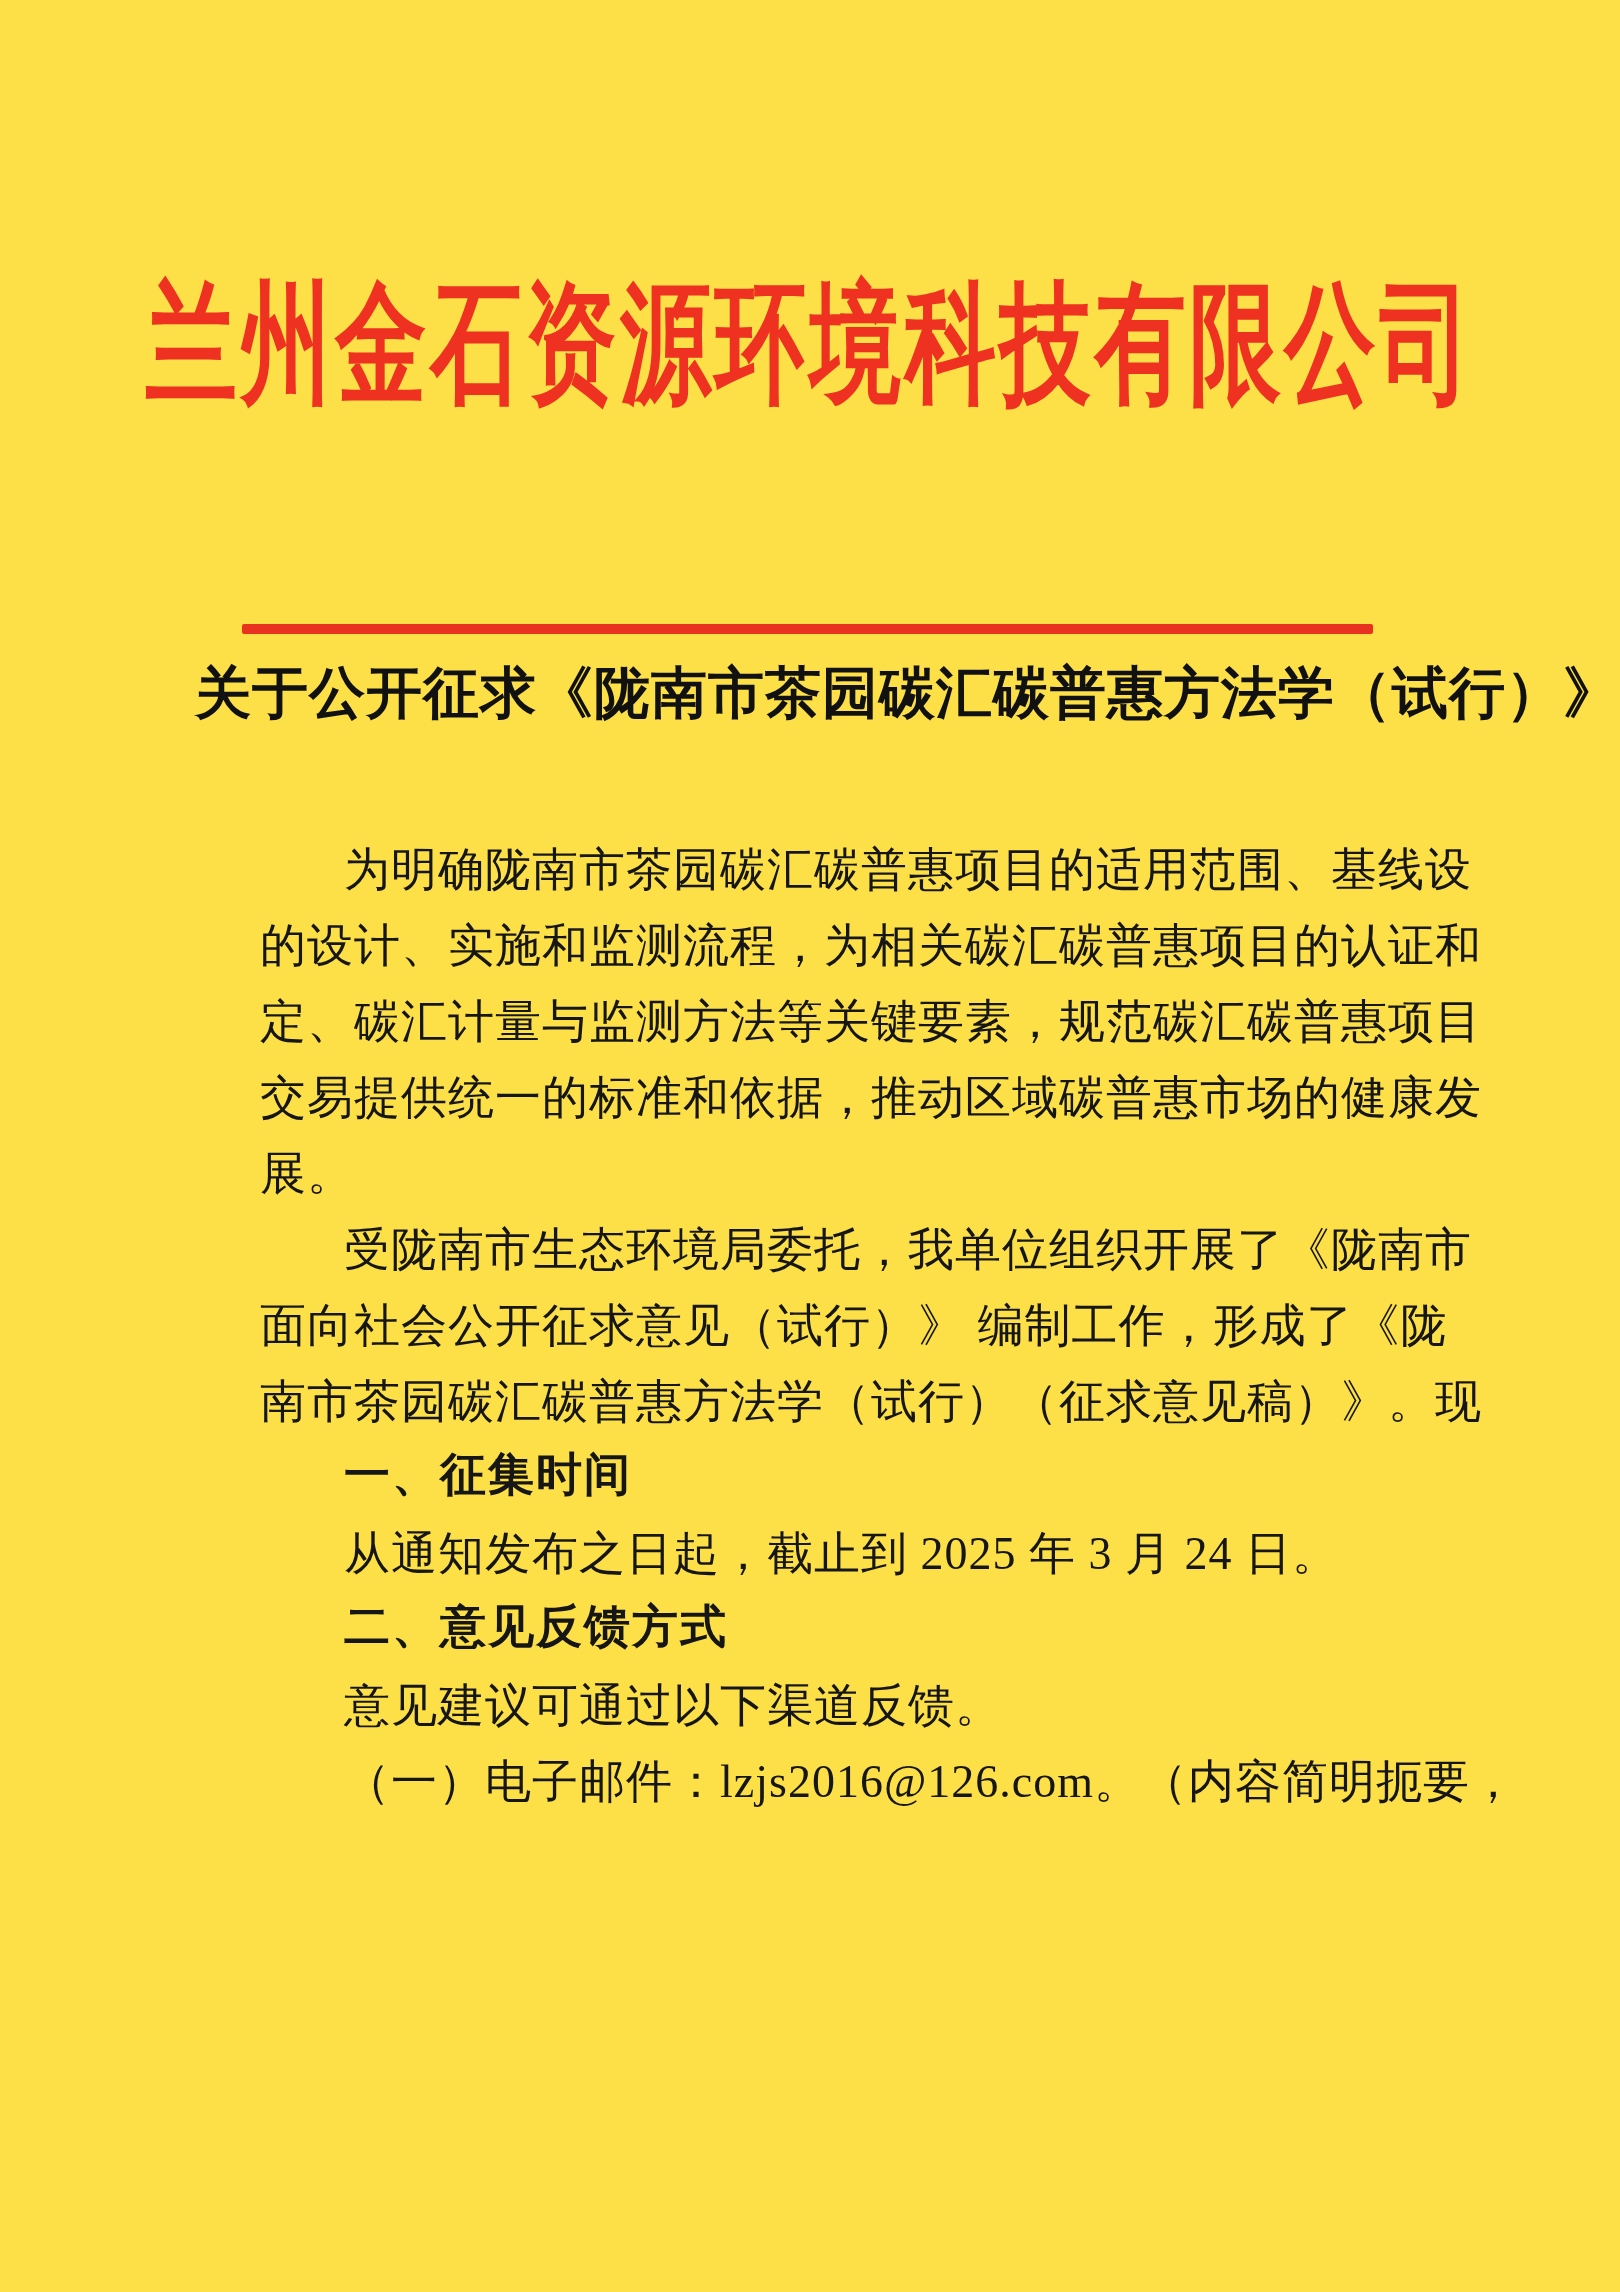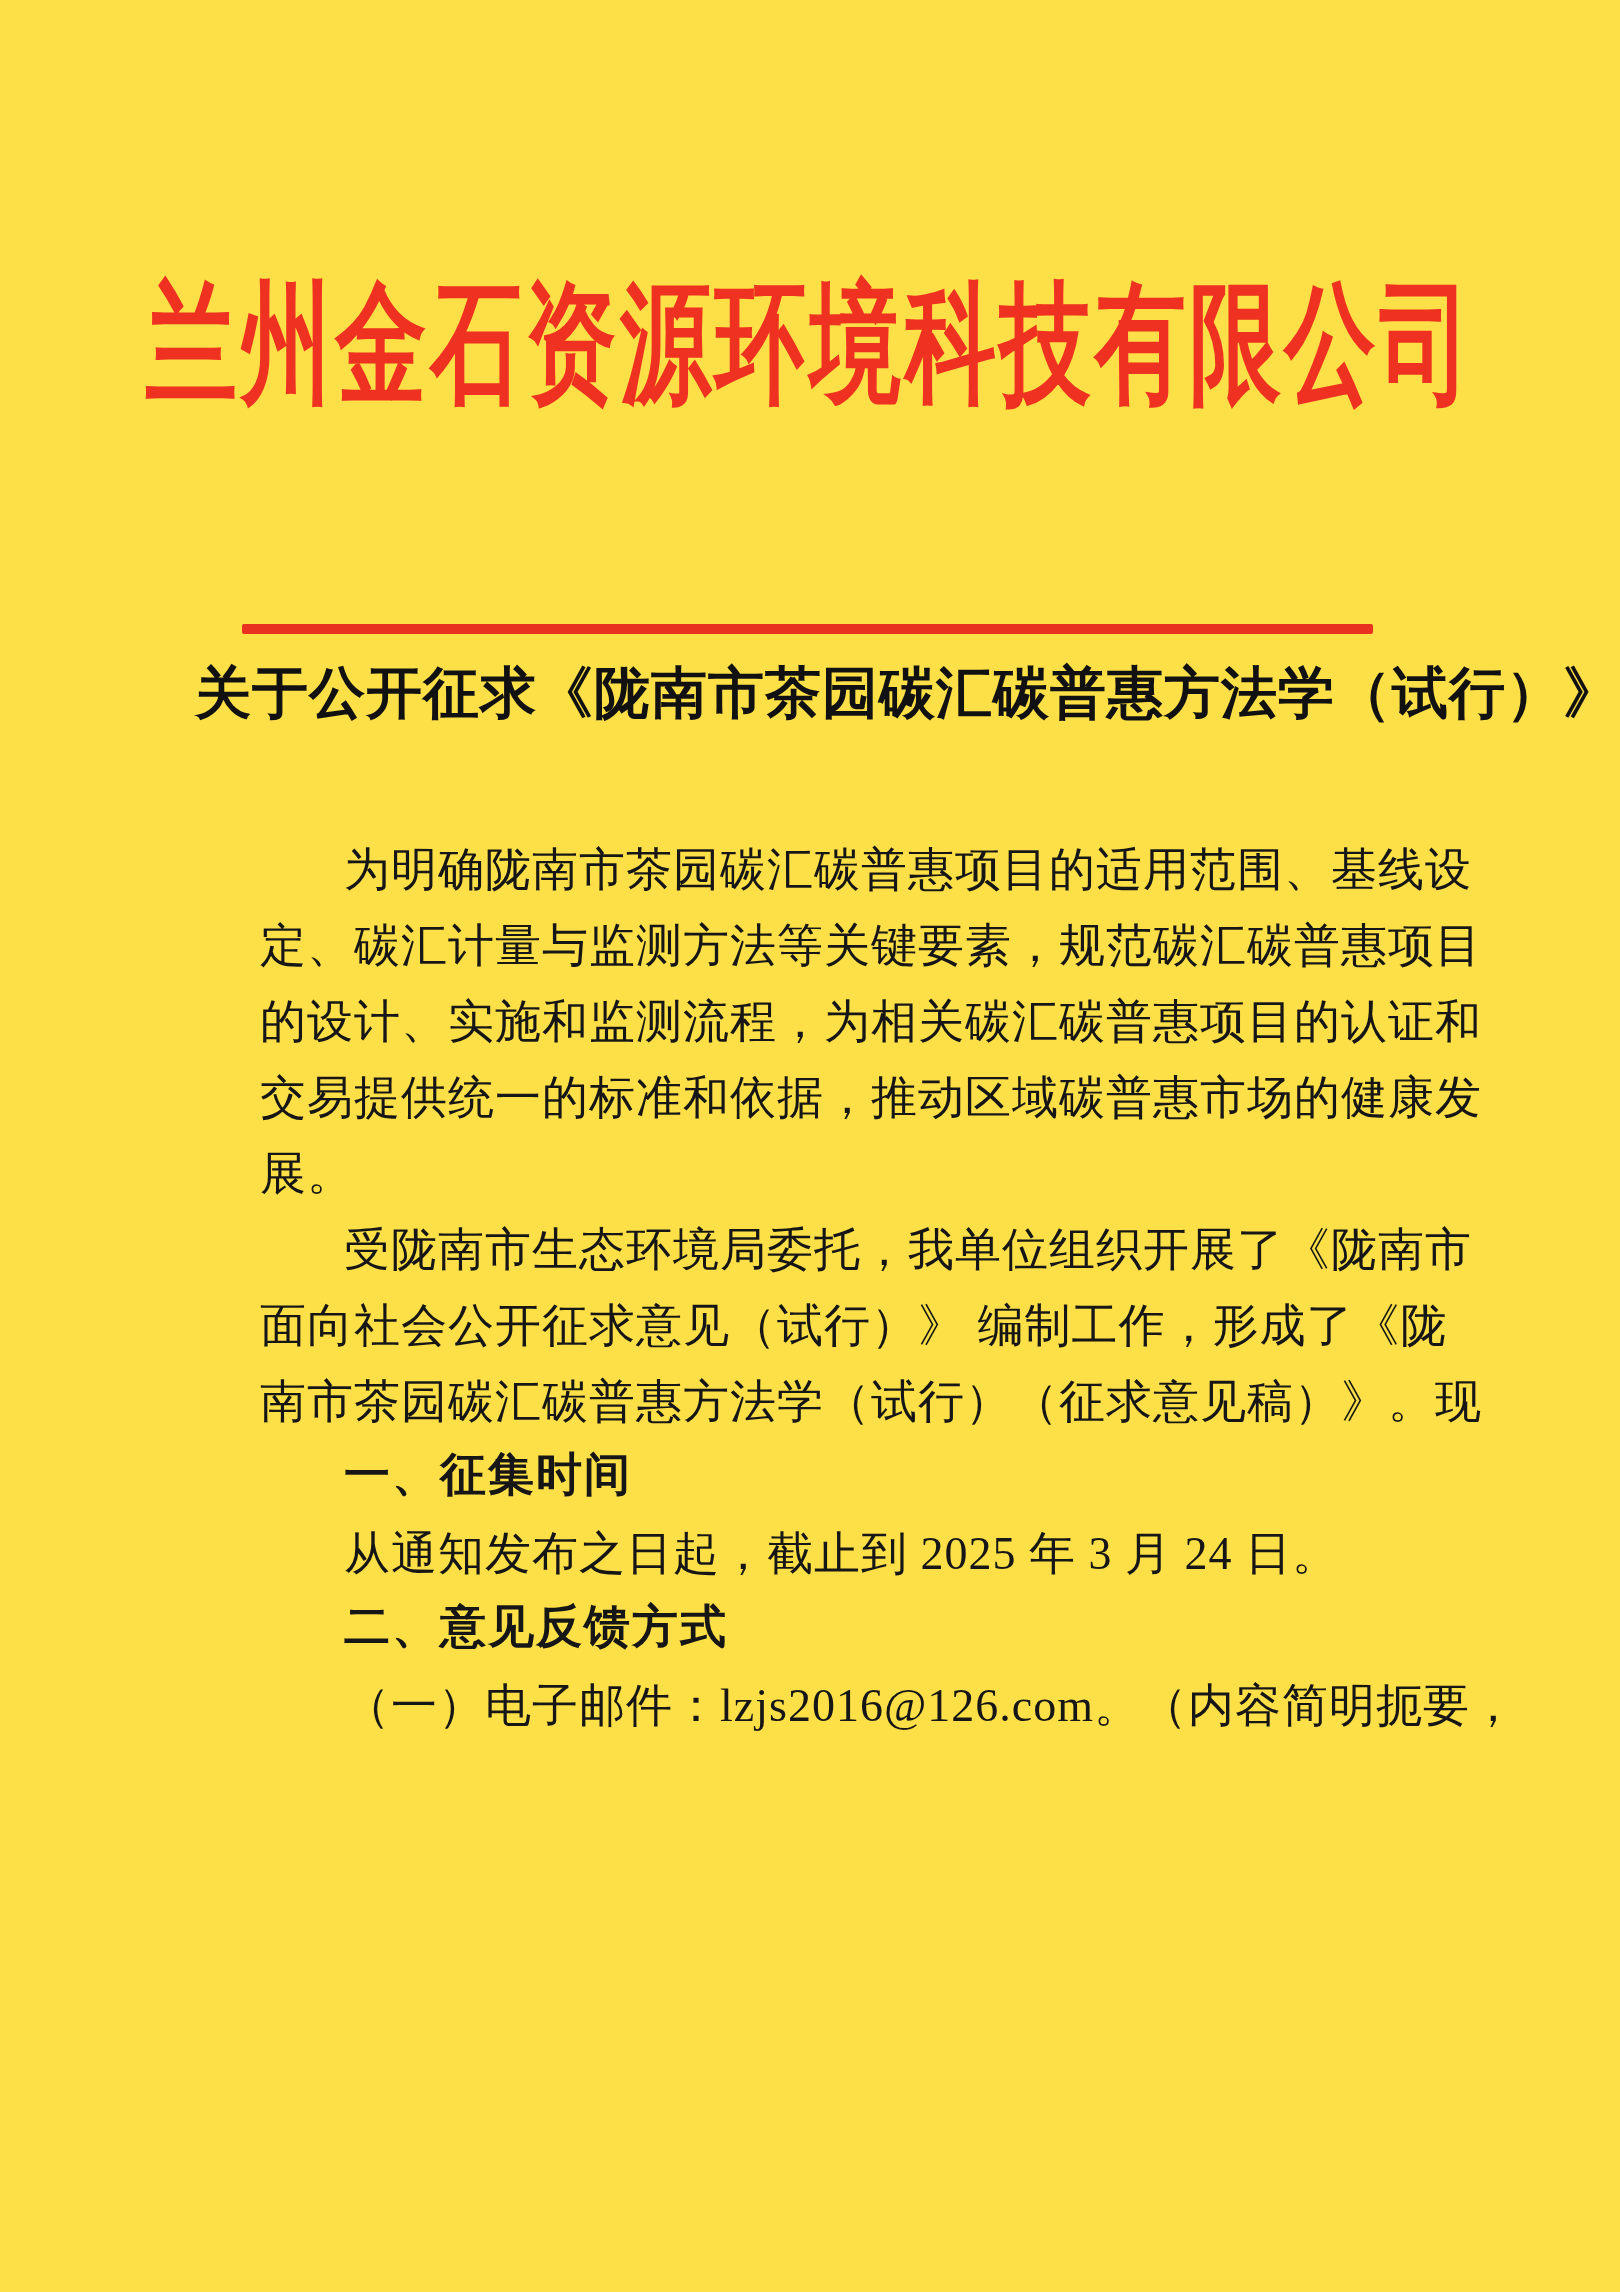--- a/index.html
+++ b/index.html
@@ -69,27 +69,28 @@
   <div class="letterhead">兰州金石资源环境科技有限公司</div>
 
   <div class="divider"></div>
 
   <h1 class="doc-title">
     <div>关于公开征求《陇南市茶园碳汇碳普惠方法学（试行）》</div>
   </h1>
 
   <main class="body-text">
     <div class="line indent">为明确陇南市茶园碳汇碳普惠项目的适用范围、基线设</div>
+    <div class="line">的设计、实施和监测流程，为相关碳汇碳普惠项目的认证和</div>
     <div class="line">定、碳汇计量与监测方法等关键要素，规范碳汇碳普惠项目</div>
-    <div class="line">的设计、实施和监测流程，为相关碳汇碳普惠项目的认证和</div>
     <div class="line">交易提供统一的标准和依据，推动区域碳普惠市场的健康发</div>
     <div class="line">展。</div>
     <div class="line indent">受陇南市生态环境局委托，我单位组织开展了《陇南市</div>
     <div class="line">面向社会公开征求意见（试行）》 编制工作，形成了《陇</div>
     <div class="line">南市茶园碳汇碳普惠方法学（试行）（征求意见稿）》。现</div>
     <div class="line indent heading">一、征集时间</div>
     <div class="line indent">从通知发布之日起，截止到 2025 年 3 月 24 日。</div>
     <div class="line indent heading">二、意见反馈方式</div>
+    <div class="line indent">意见建议可通过以下渠道反馈。</div>
     <div class="line indent">（一）电子邮件：lzjs2016@126.com。（内容简明扼要，</div>
   </main>
 
 </div>
 
 
 </body></html>

